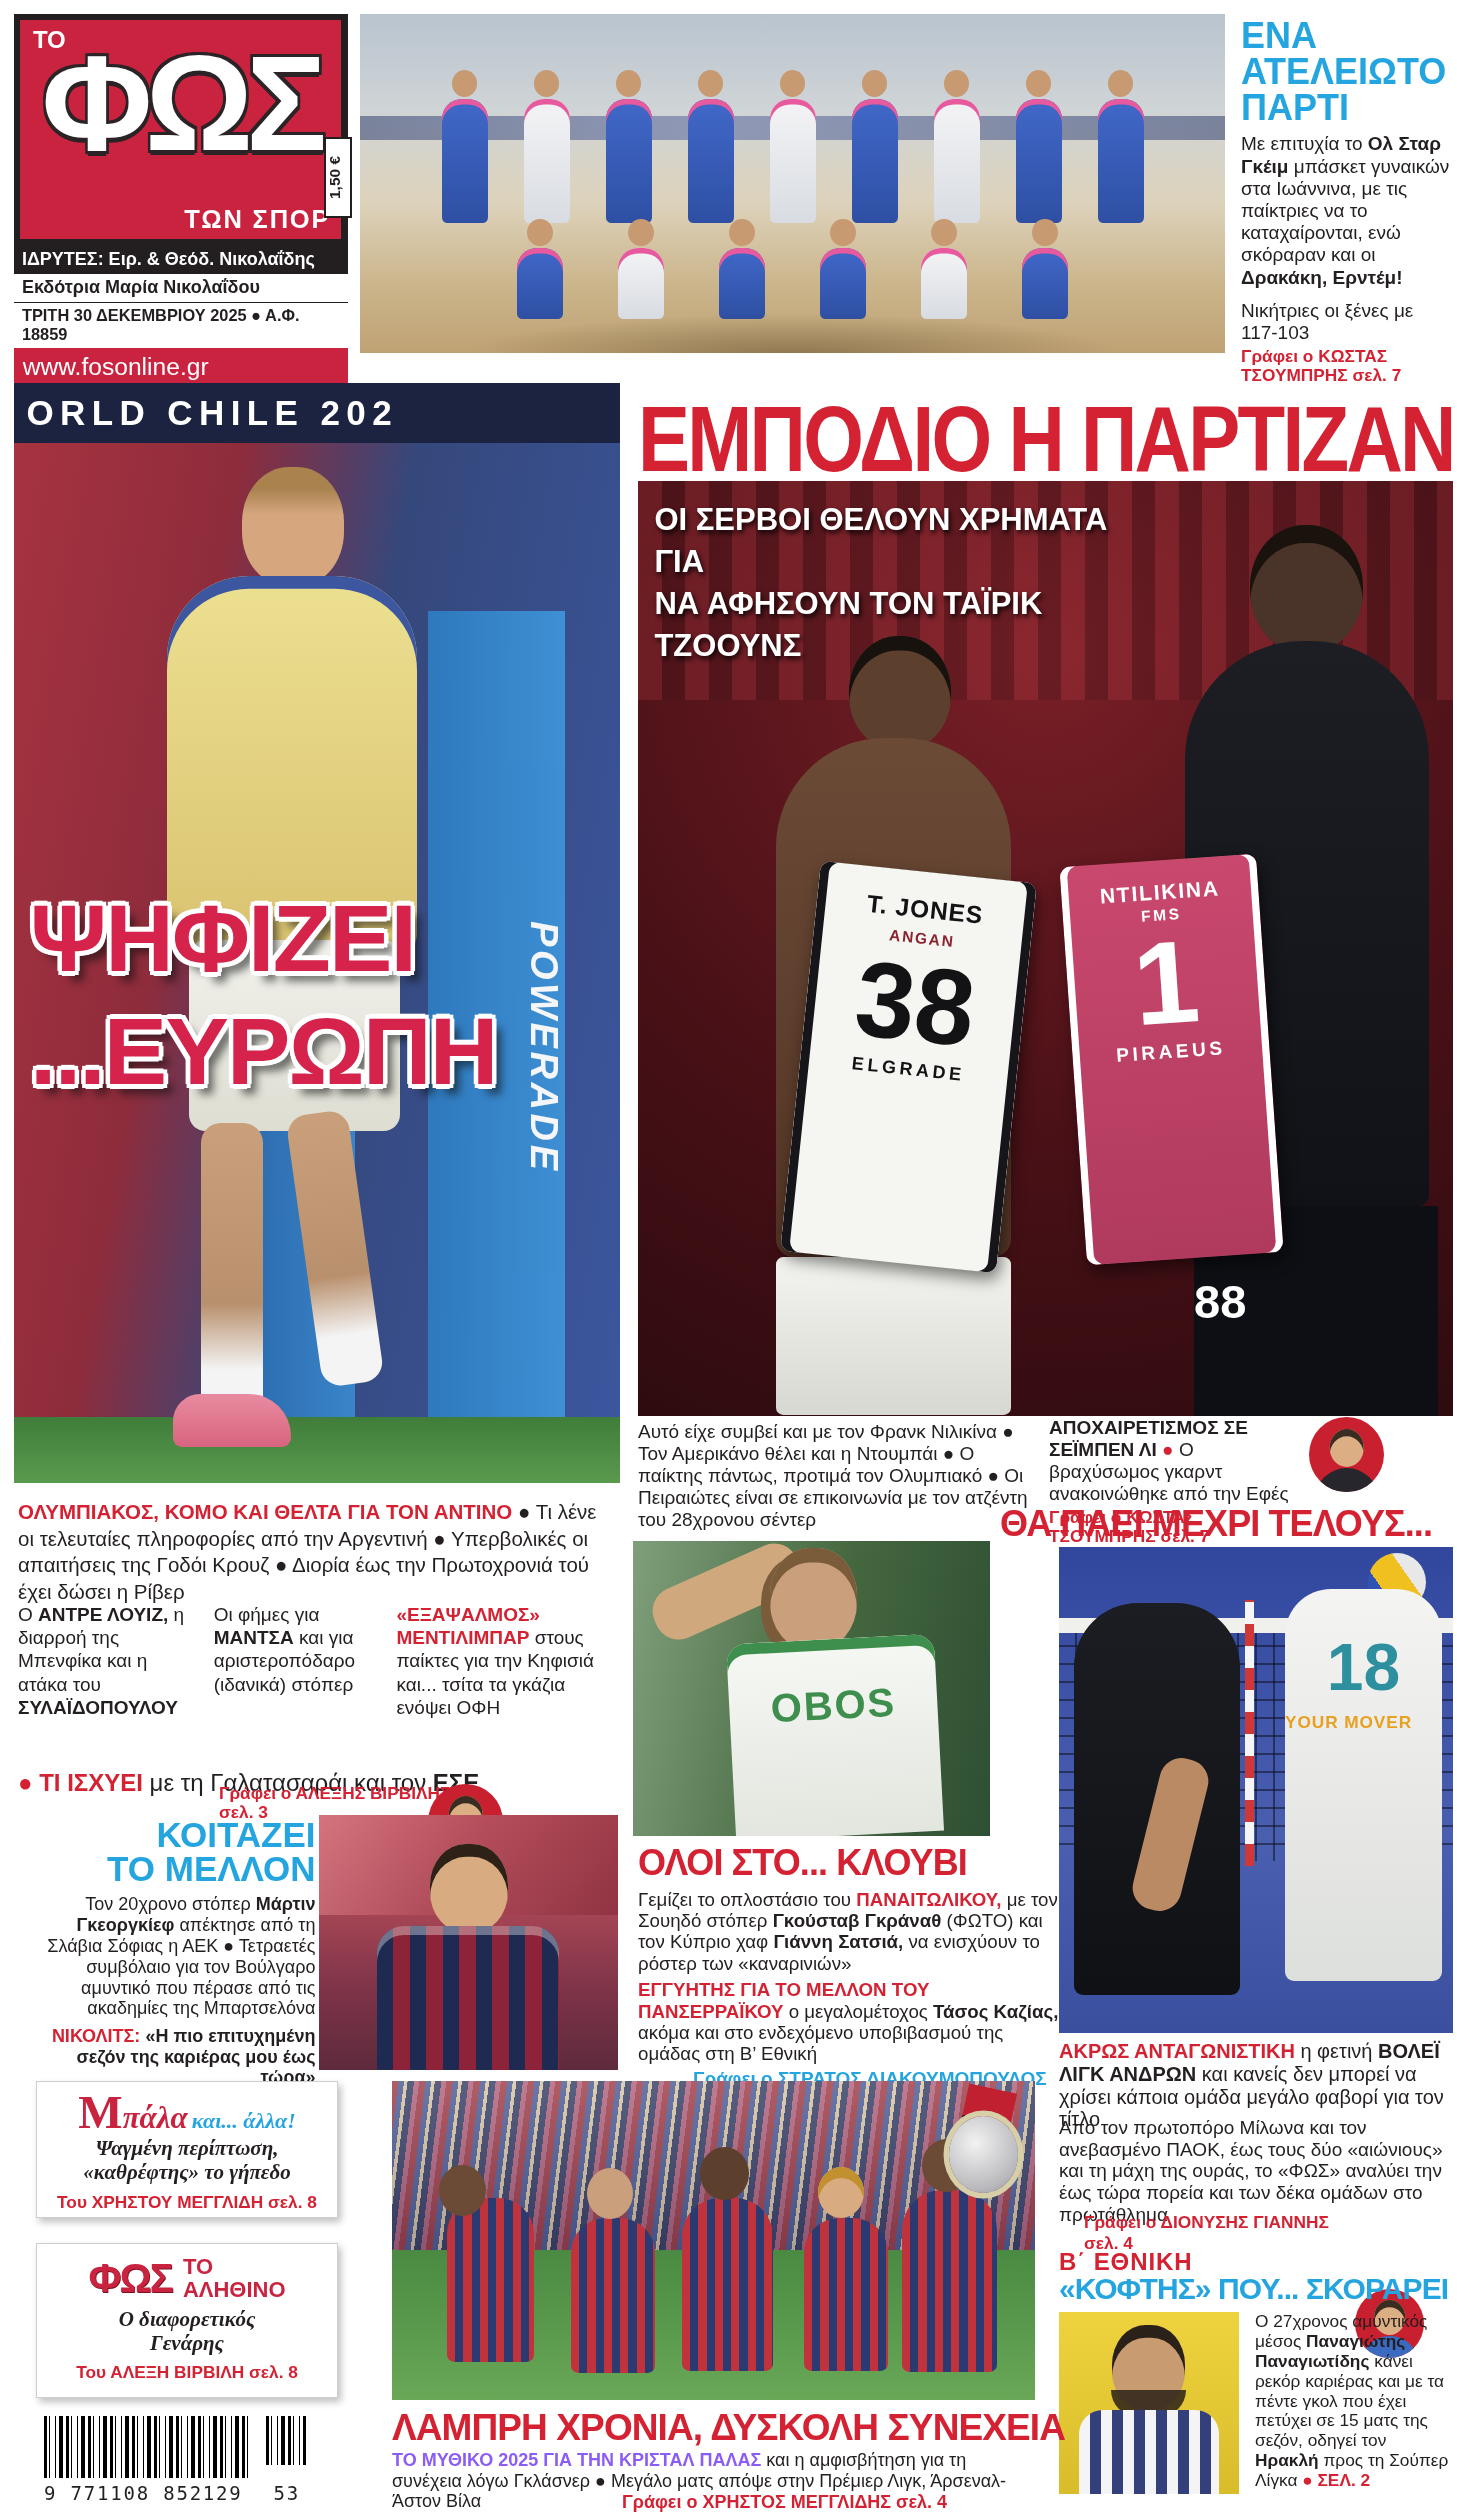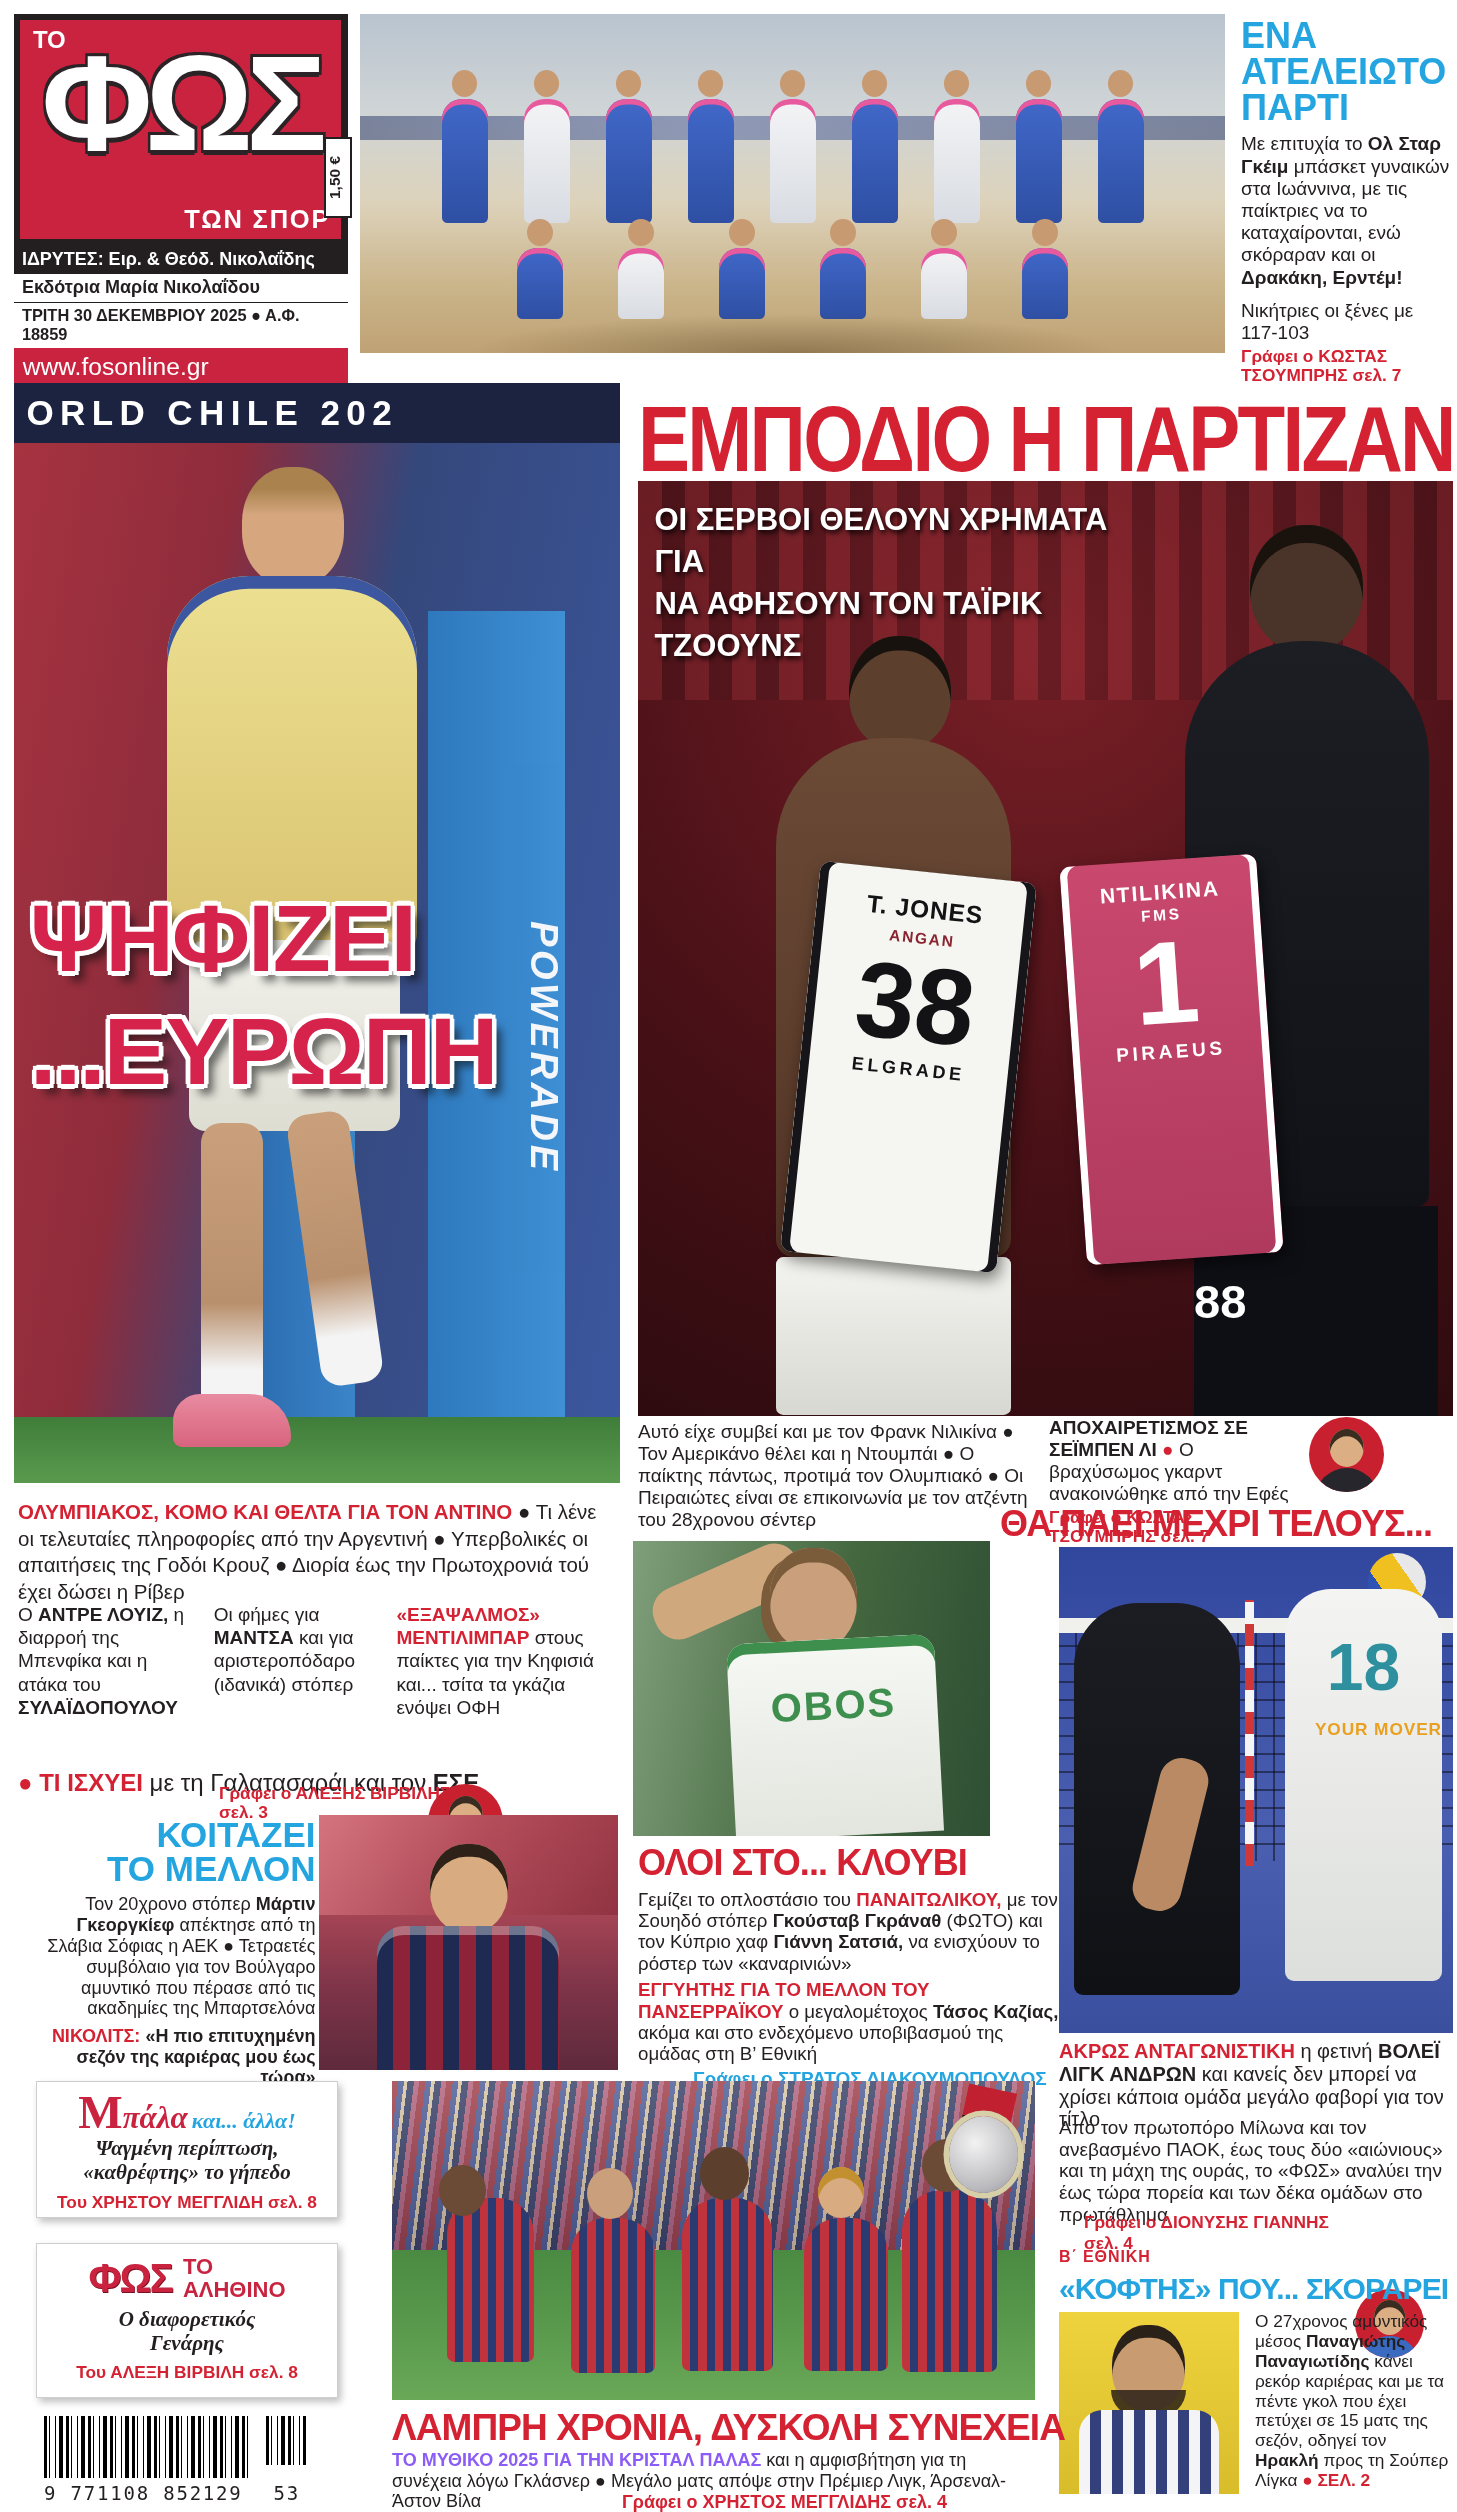--- a/index.html
+++ b/index.html
@@ -252,32 +252,32 @@
   <div class="abs hl-red" style="left:1000px;top:1503px;width:455px;font-size:36px;letter-spacing:-0.9px;white-space:nowrap;">ΘΑ ΠΑΕΙ ΜΕΧΡΙ ΤΕΛΟΥΣ...</div>
   <div class="abs photo" style="left:1059px;top:1547px;width:394px;height:486px;background:linear-gradient(#31479e,#4a5fb0 60%,#3a4f9e);">
     <div class="abs" style="right:27px;top:5.5px;width:58px;height:58px;border-radius:50%;background:linear-gradient(55deg,#2f53b4 0 30%,#f0c020 30% 65%,#e8e8e8 65%);"></div>
     <div class="abs" style="left:0;top:71px;width:394px;height:14.6px;background:#f0f0ec;"></div>
     <div class="abs net" style="left:0;top:86px;width:394px;height:228px;"></div>
     <div class="abs" style="left:186px;top:53px;width:9px;height:266px;background:repeating-linear-gradient(0deg,#d03838 0 22px,#f5f5f5 22px 44px);"></div>
     <div class="abs" style="left:14.6px;top:56px;width:166px;height:392px;border-radius:64px 64px 9px 9px;background:linear-gradient(#1c1d22,#101115);"></div>
     <div class="abs" style="left:87px;top:210px;width:49px;height:155px;border-radius:22px;background:#b98a63;transform:rotate(14deg);"></div>
     <div class="abs" style="left:226px;top:42px;width:157px;height:392px;border-radius:46px 46px 9px 9px;background:linear-gradient(#f4f4f2,#dddfdd);">
       <div style="margin-top:40px;text-align:center;color:#2e8f9e;font-weight:700;font-size:66px;">18</div>
-      <div style="margin-top:14px;text-align:right;color:#e8a020;font-weight:700;font-size:17.3px;letter-spacing:0.9px;">YOUR MOVER</div>
+      <div style="margin-top:7px;text-align:left;color:#e8a020;font-weight:700;font-size:17.3px;letter-spacing:0.9px;">YOUR MOVER</div>
     </div>
   </div>
   <div class="abs body-txt" style="left:1059px;top:2040px;width:394px;font-size:20px;line-height:1.14;"><span class="rb">ΑΚΡΩΣ ΑΝΤΑΓΩΝΙΣΤΙΚΗ</span><span> η φετινή </span><span class="b">ΒΟΛΕΪ ΛΙΓΚ ΑΝΔΡΩΝ</span><span> και κανείς δεν μπορεί να χρίσει κάποια ομάδα μεγάλο φαβορί για τον τίτλο</span></div>
   <div class="abs body-txt" style="left:1059px;top:2117px;width:394px;font-size:19px;line-height:1.14;">Από τον πρωτοπόρο Μίλωνα και τον ανεβασμένο ΠΑΟΚ, έως τους δύο «αιώνιους» και τη μάχη της ουράς, το «ΦΩΣ» αναλύει την έως τώρα πορεία και των δέκα ομάδων στο πρωτάθλημα</div>
   <div class="abs byline" style="left:1084px;top:2212px;width:273px;font-size:17.3px;">Γράφει ο ΔΙΟΝΥΣΗΣ ΓΙΑΝΝΗΣ σελ. 4</div>
   <div class="abs portrait" style="left:1355px;top:2139px;width:69px;height:69px;">
       <i class="ph"></i>
       <i class="pb" style="background:#3a6bc0;"></i>
     </div>
 
-  <div class="abs byline" style="left:1059px;top:2248px;font-size:16px;letter-spacing:0.9px;text-align:right;">Β΄ ΕΘΝΙΚΗ</div>
+  <div class="abs byline" style="left:1059px;top:2248px;font-size:24px;letter-spacing:0.9px;text-align:right;">Β΄ ΕΘΝΙΚΗ</div>
   <div class="abs hl-blue" style="left:1059px;top:2272px;width:396px;font-size:30px;letter-spacing:-0.9px;white-space:nowrap;">«ΚΟΦΤΗΣ» ΠΟΥ... ΣΚΟΡΑΡΕΙ</div>
   <div class="abs photo" style="left:1059px;top:2312px;width:180px;height:182px;background:linear-gradient(#eed33e,#d9bc2a);">
     <div class="abs" style="left:53px;top:12.8px;width:73px;height:86px;border-radius:46%;background:#c99b70;box-shadow:inset 0 12.8px 0 #2a2118;"></div>
     <div class="abs" style="left:52px;top:78px;width:75px;height:27px;border-radius:0 0 36px 36px;background:rgba(42,33,24,.85);"></div>
     <div class="abs" style="left:20px;top:98px;width:140px;height:84px;border-radius:24px 24px 0 0;background:repeating-linear-gradient(90deg,#f4f4f6 0 11px,#33407c 11px 22px);"></div>
   </div>
   <div class="abs body-txt" style="left:1255px;top:2312px;width:199px;font-size:17.3px;line-height:1.15;"><span>Ο 27χρονος αμυντικός μέσος </span><span class="b">Παναγιώτης Παναγιωτίδης</span><span> κάνει ρεκόρ καριέρας και με τα πέντε γκολ που έχει πετύχει σε 15 ματς της σεζόν, οδηγεί τον </span><span class="b">Ηρακλή</span><span> προς τη Σούπερ Λίγκα </span><span class="rb">● ΣΕΛ. 2</span></div>
 
   <div class="abs photo" style="left:392px;top:2081px;width:643px;height:319px;">
     <div class="abs" style="left:0;top:0;width:643px;height:182px;background:repeating-linear-gradient(97deg,#9e3a44 0 6.4px,#4a5a94 6.4px 12px,#d7c5a2 12px 15.5px,#343c63 15.5px 22px,#b0607a 22px 27px);"></div>

